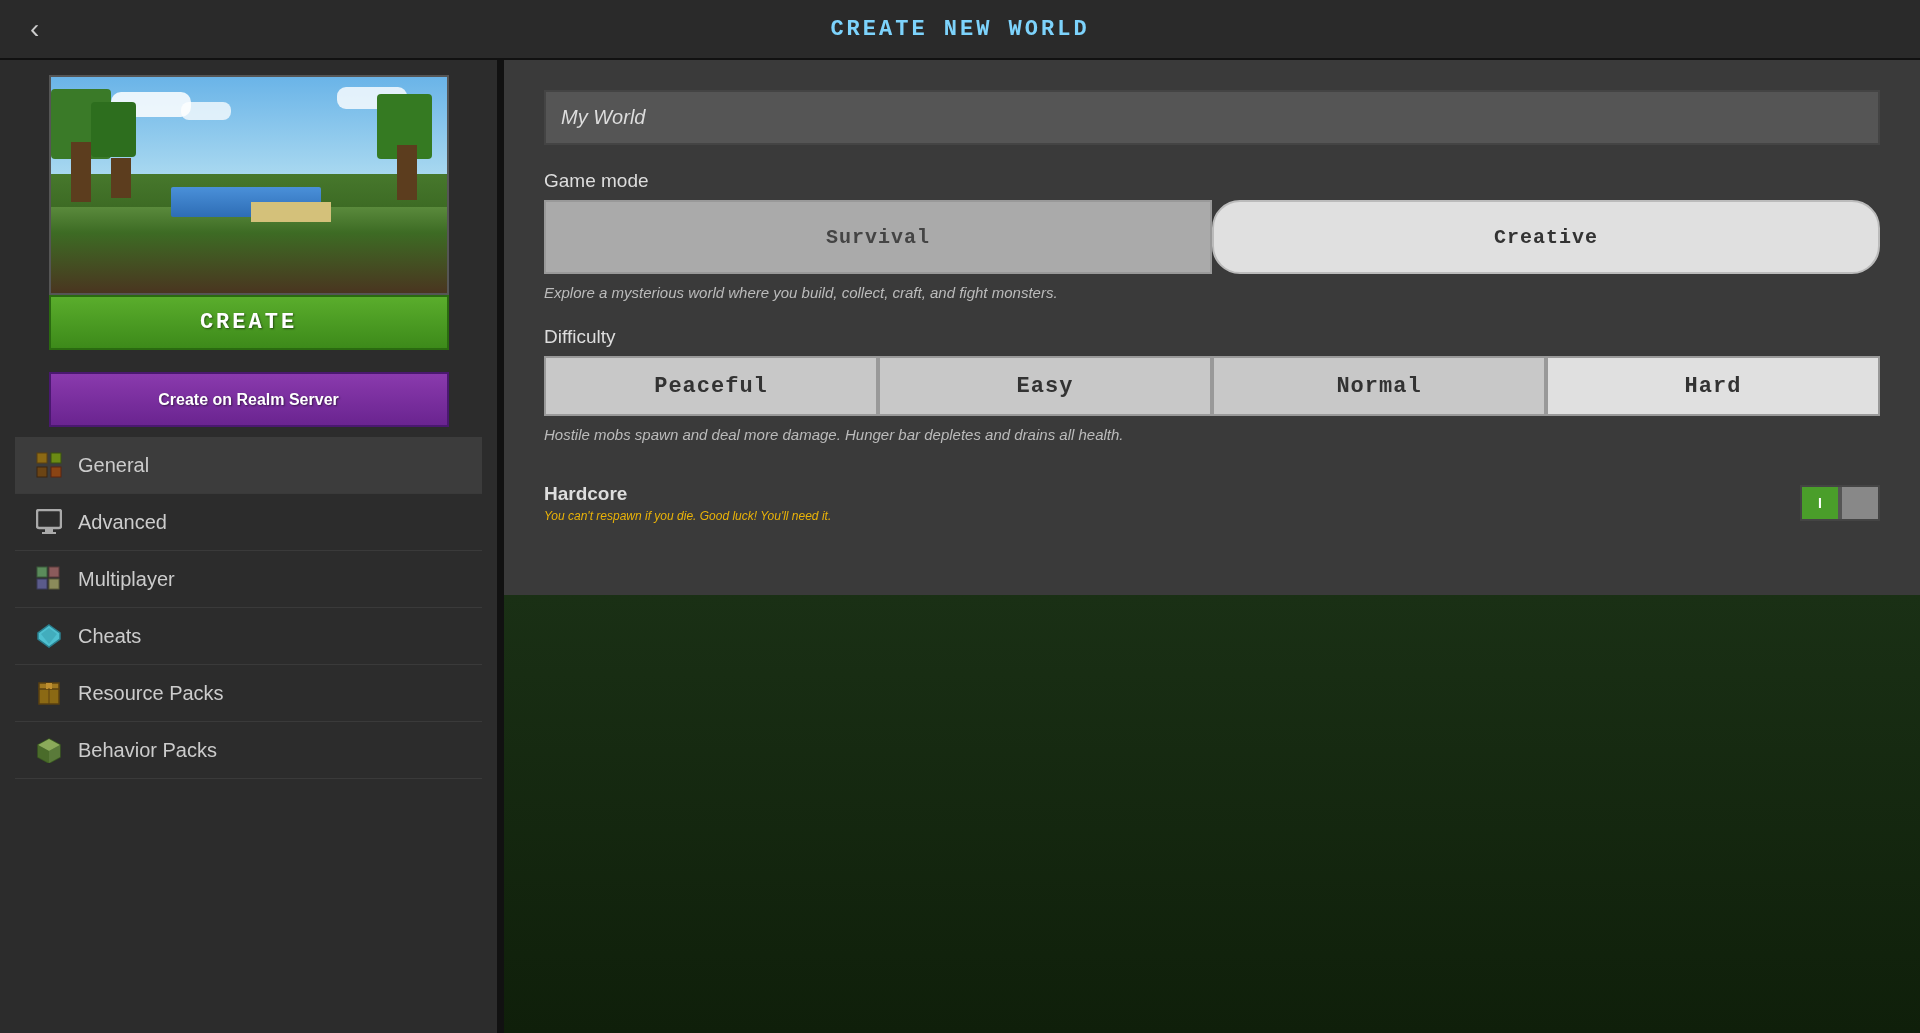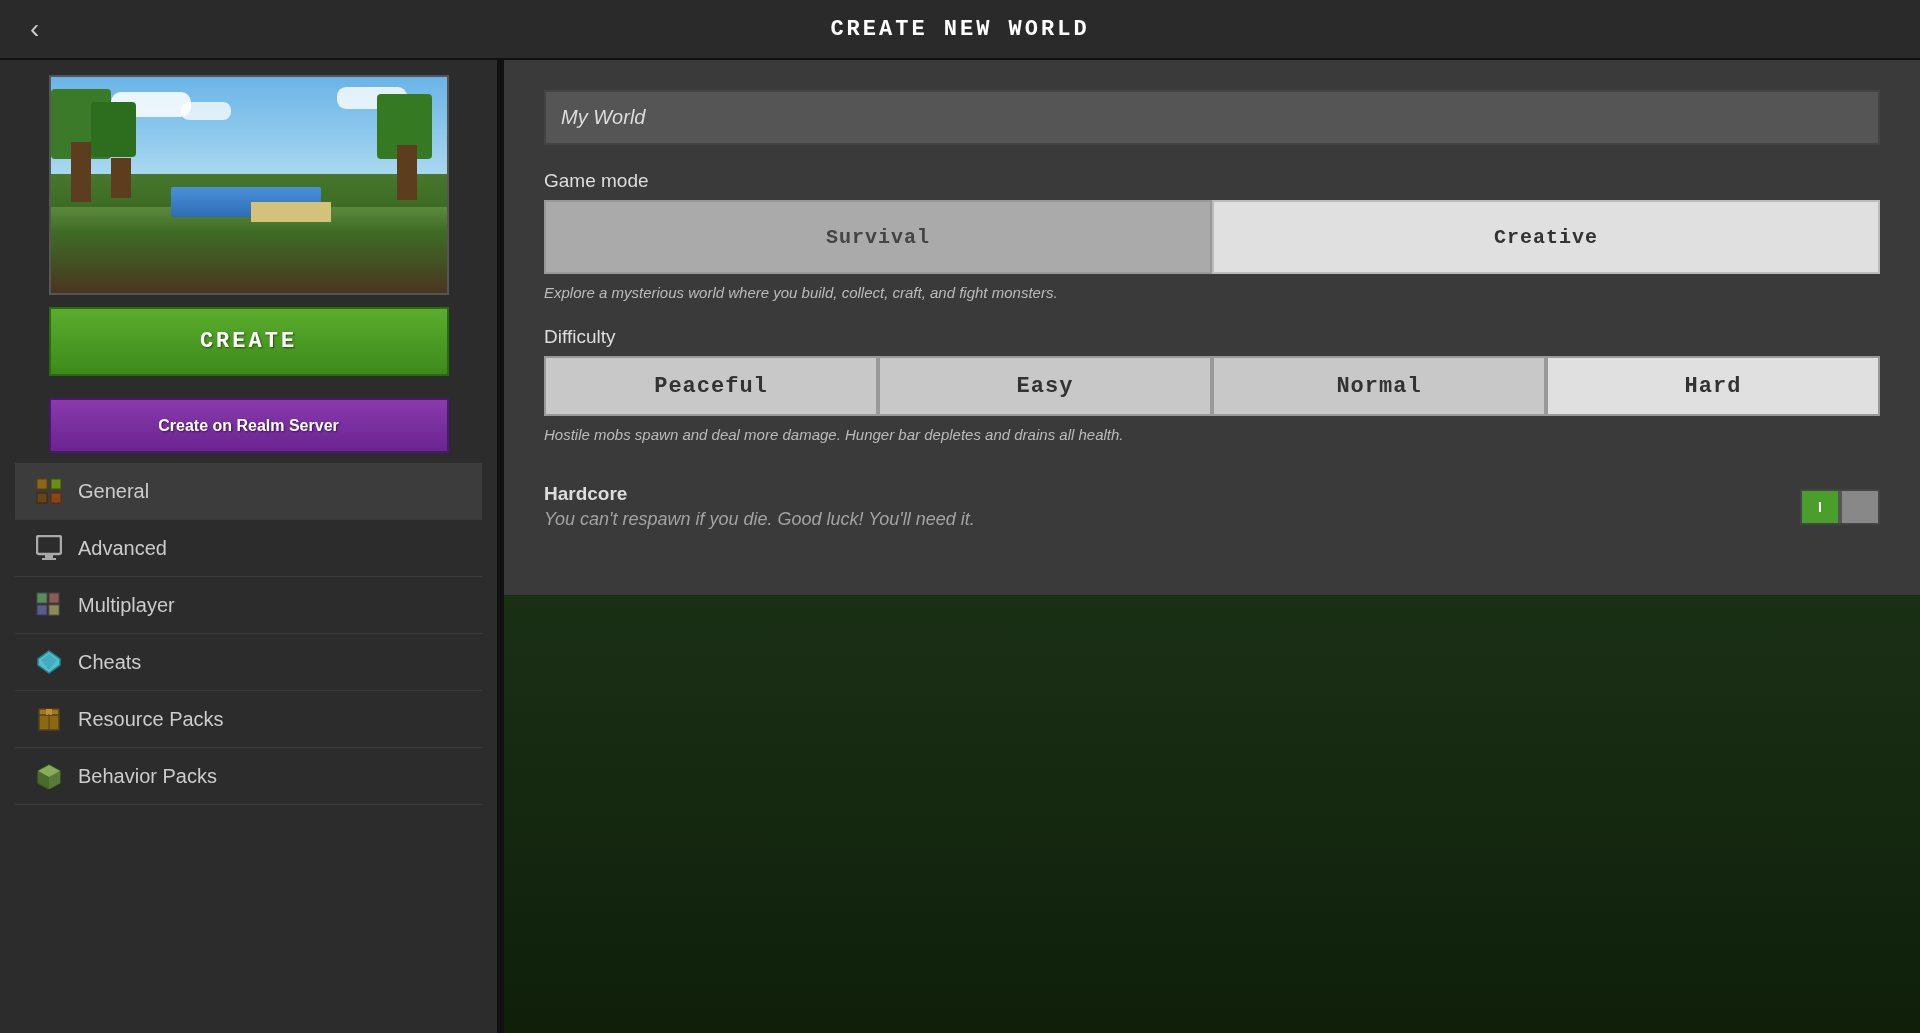--- a/index.html
+++ b/index.html
@@ -32,21 +32,21 @@
       transform: translateY(-50%);
       background: none;
       border: none;
       color: #ccc;
       font-size: 28px;
       cursor: pointer;
       padding: 5px 10px;
     }
 
     #page-title-text {
-      color: #ffffff;
+      color: #7dd3fc;
       font-size: 22px;
       font-weight: bold;
       letter-spacing: 3px;
       text-transform: uppercase;
       font-family: 'Courier New', monospace;
     }
 
     
     #main-layout {
       display: flex;
@@ -150,30 +150,30 @@
     .ground {
       position: absolute;
       bottom: 0; left: 0; right: 0;
       height: 40%;
       background: linear-gradient(180deg, #5a8a3c 0%, #3d6b24 30%, #4a3520 100%);
     }
 
     
     #create-button {
       width: 400px;
-      height: 69px;
+      height: 55px;
       background: linear-gradient(180deg, #5aad2c 0%, #3d8a1a 100%);
       border: 2px solid #2a6a10;
       color: #fff;
       font-size: 22px;
       font-weight: bold;
       letter-spacing: 3px;
       text-transform: uppercase;
       cursor: pointer;
-      margin-top: 12px;
+      margin-top: 0;
       font-family: 'Courier New', monospace;
       text-shadow: 1px 1px 2px rgba(0,0,0,0.5);
     }
 
     #realm-button {
       width: 400px;
       height: 55px;
       background: linear-gradient(180deg, #8a3aad 0%, #6a2490 100%);
       border: 2px solid #4a1870;
       color: #fff;
@@ -296,20 +296,21 @@
       font-size: 20px;
       cursor: pointer;
       font-family: 'Courier New', monospace;
       font-weight: bold;
       letter-spacing: 1px;
     }
 
     .mode-button.active {
       background: #e0e0e0;
       border-color: #bbb;
+      border-radius: 28px;
     }
 
     .mode-button:not(.active) {
       background: #aaa;
       color: #444;
     }
 
     
     .diff-button {
       flex: 1;
@@ -345,22 +346,22 @@
 
     .hardcore-info {}
 
     .hardcore-title {
       color: #ddd;
       font-size: 19px;
       font-weight: bold;
     }
 
     .hardcore-desc {
-      color: #a3a3a3;
-      font-size: 18px;
+      color: #eab308;
+      font-size: 12px;
       margin-top: 4px;
       font-style: italic;
     }
 
     
     .toggle-container {
       display: flex;
       align-items: center;
     }
 

